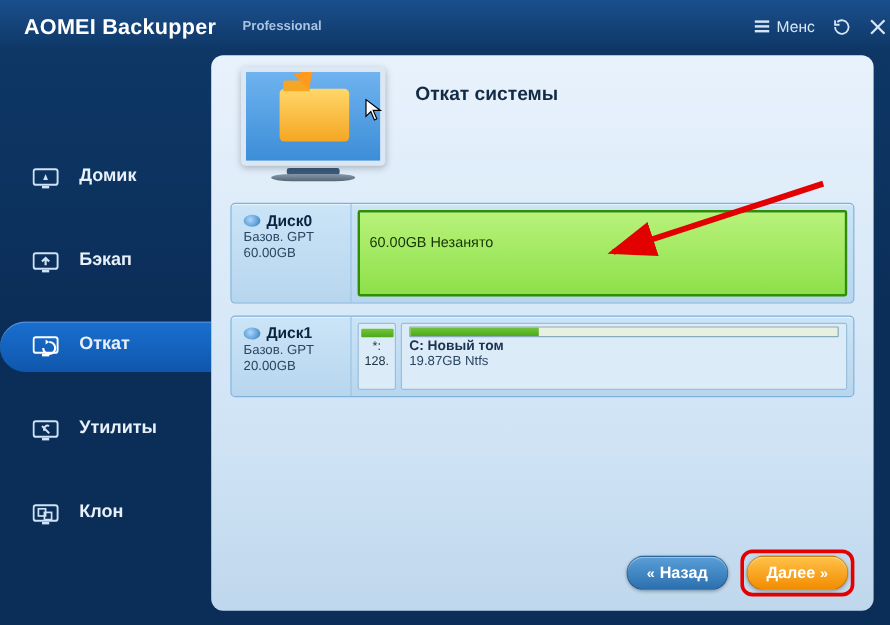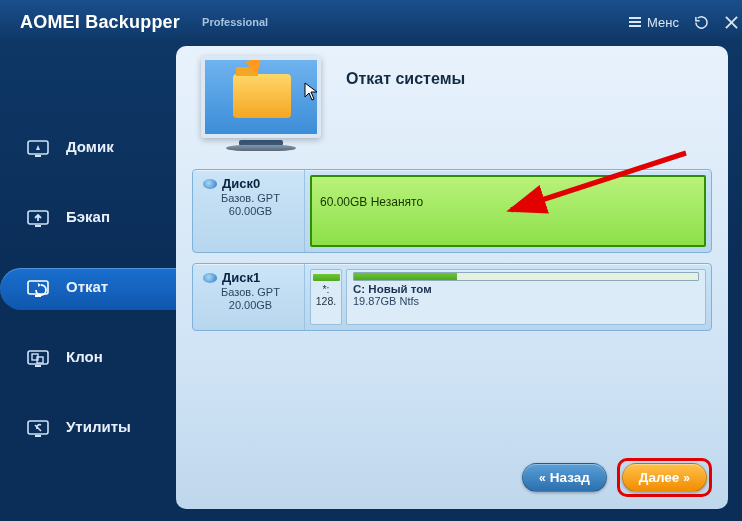--- a/index.html
+++ b/index.html
@@ -97,23 +97,23 @@
     background: linear-gradient(to bottom, #cbe4f7 0%, #b7d6ee 100%);
     border: 1px solid #7fb2db;
     border-radius: 4px;
     margin-bottom: 10px;
     display: flex;
     min-height: 66px;
     box-shadow: inset 0 1px 0 rgba(255,255,255,.5);
     cursor: pointer;
   }
   .disk-info {
-    width: 112px; padding: 6px 6px 6px 10px;
+    width: 100px; padding: 6px 6px 6px 10px;
     border-right: 1px solid #9dc3e2;
-    font-size: 11.5px; color: #1a3250; text-align: center;
+    font-size: 11.5px; color: #1a3250;
   }
   .disk-name-row { display: flex; align-items: center; gap: 5px; font-weight: bold; font-size: 13px; color: #0a2340; }
   .disk-icon { width: 14px; height: 10px; background: radial-gradient(circle at 40% 40%, #a8d8ff, #2f77b8); border-radius: 50%; }
   .disk-sub { font-size: 11px; color: #2a4662; margin-top: 1px; }
 
   .part-area { flex: 1; padding: 5px; position: relative; }
   .part-selected {
     background: linear-gradient(to bottom, #b8f27a 0%, #8de04a 100%);
     border: 2px solid #2f8f00;
     border-radius: 2px; height: 72px;
@@ -233,35 +233,35 @@
               <path d="M11 4 l3 2 l-3 2 Z" fill="#fff"></path>
             </svg>
         </span>
         <span>Откат</span>
       </div>
       <div class="nav-item">
         <span class="nav-icon">
           <svg width="26" height="20" viewBox="0 0 26 20">
               <rect x="1" y="2" width="20" height="13" rx="2" fill="none" stroke="#cfe2f7" stroke-width="1.6"></rect>
               <rect x="8" y="16" width="6" height="2" fill="#cfe2f7"></rect>
+              <path d="M8 6 l6 6 M14 6 a3 3 0 0 0 -4 4" fill="none" stroke="#cfe2f7" stroke-width="1.6"></path>
+            </svg>
+        </span>
+        <span>Утилиты</span>
+      </div>
+      <div class="nav-item">
+        <span class="nav-icon">
+          <svg width="26" height="20" viewBox="0 0 26 20">
+              <rect x="1" y="2" width="20" height="13" rx="2" fill="none" stroke="#cfe2f7" stroke-width="1.6"></rect>
+              <rect x="8" y="16" width="6" height="2" fill="#cfe2f7"></rect>
               <rect x="5" y="5" width="6" height="6" fill="none" stroke="#cfe2f7" stroke-width="1.4"></rect>
               <rect x="10" y="8" width="6" height="6" fill="none" stroke="#cfe2f7" stroke-width="1.4"></rect>
             </svg>
         </span>
         <span>Клон</span>
-      </div>
-      <div class="nav-item">
-        <span class="nav-icon">
-          <svg width="26" height="20" viewBox="0 0 26 20">
-              <rect x="1" y="2" width="20" height="13" rx="2" fill="none" stroke="#cfe2f7" stroke-width="1.6"></rect>
-              <rect x="8" y="16" width="6" height="2" fill="#cfe2f7"></rect>
-              <path d="M8 6 l6 6 M14 6 a3 3 0 0 0 -4 4" fill="none" stroke="#cfe2f7" stroke-width="1.6"></path>
-            </svg>
-        </span>
-        <span>Утилиты</span>
       </div>
     </div>
 
     <div class="main">
       <div class="hero">
         <div class="monitor">
           <div class="monitor-screen">
             <div class="folder"></div>
             <div class="arrow-swoosh"></div>
           </div>

